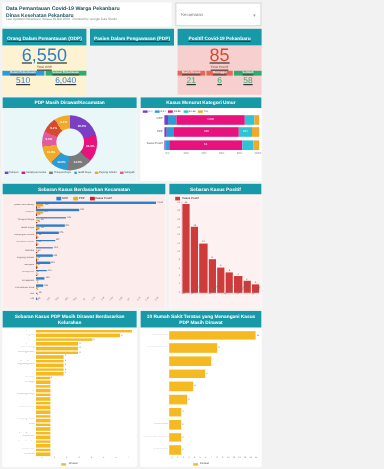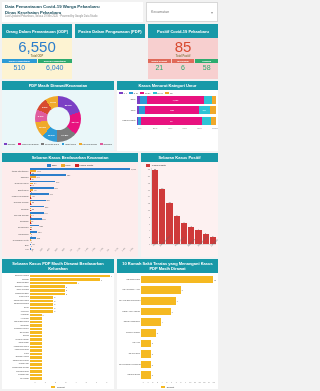--- a/index.html
+++ b/index.html
@@ -18,21 +18,21 @@
   .t3 { font-size:2.6px; color:#8a8a8a; line-height:1.5; white-space:nowrap; }
   .filter {
     width:72px; background:#fff; border:0.5px solid #d8d8d8;
     display:flex; align-items:center; justify-content:space-between;
     padding:0 4px; font-size:3.6px; color:#777;
   }
   .caret { font-size:4px; color:#999; }
 
   
   .kpis { display:flex; gap:3px; height:55px; }
-  .kpi { flex:1; display:flex; flex-direction:column; }
+  .kpi { flex:1; display:flex; flex-direction:column;text-decoration:underline; }
   .kpi-hd {
     color:#fff; font-size:4px; font-weight:bold; text-align:center;
     padding:2px 1px; line-height:1.25; min-height:14px;
     display:flex; align-items:center; justify-content:center;
   }
   .kpi-body { flex:1; display:flex; flex-direction:column; align-items:center; justify-content:flex-start; padding-top:1px; }
   .kpi-num { font-size:15px; font-weight:normal; line-height:1.05; }
   .kpi-sub { font-size:2.6px; font-weight:bold; color:#8a7a4a; margin-top:0px; }
   .kpi-splits { display:flex; width:100%; gap:1px; margin-top:1px; }
   .split { flex:1; display:flex; flex-direction:column; align-items:center; }

